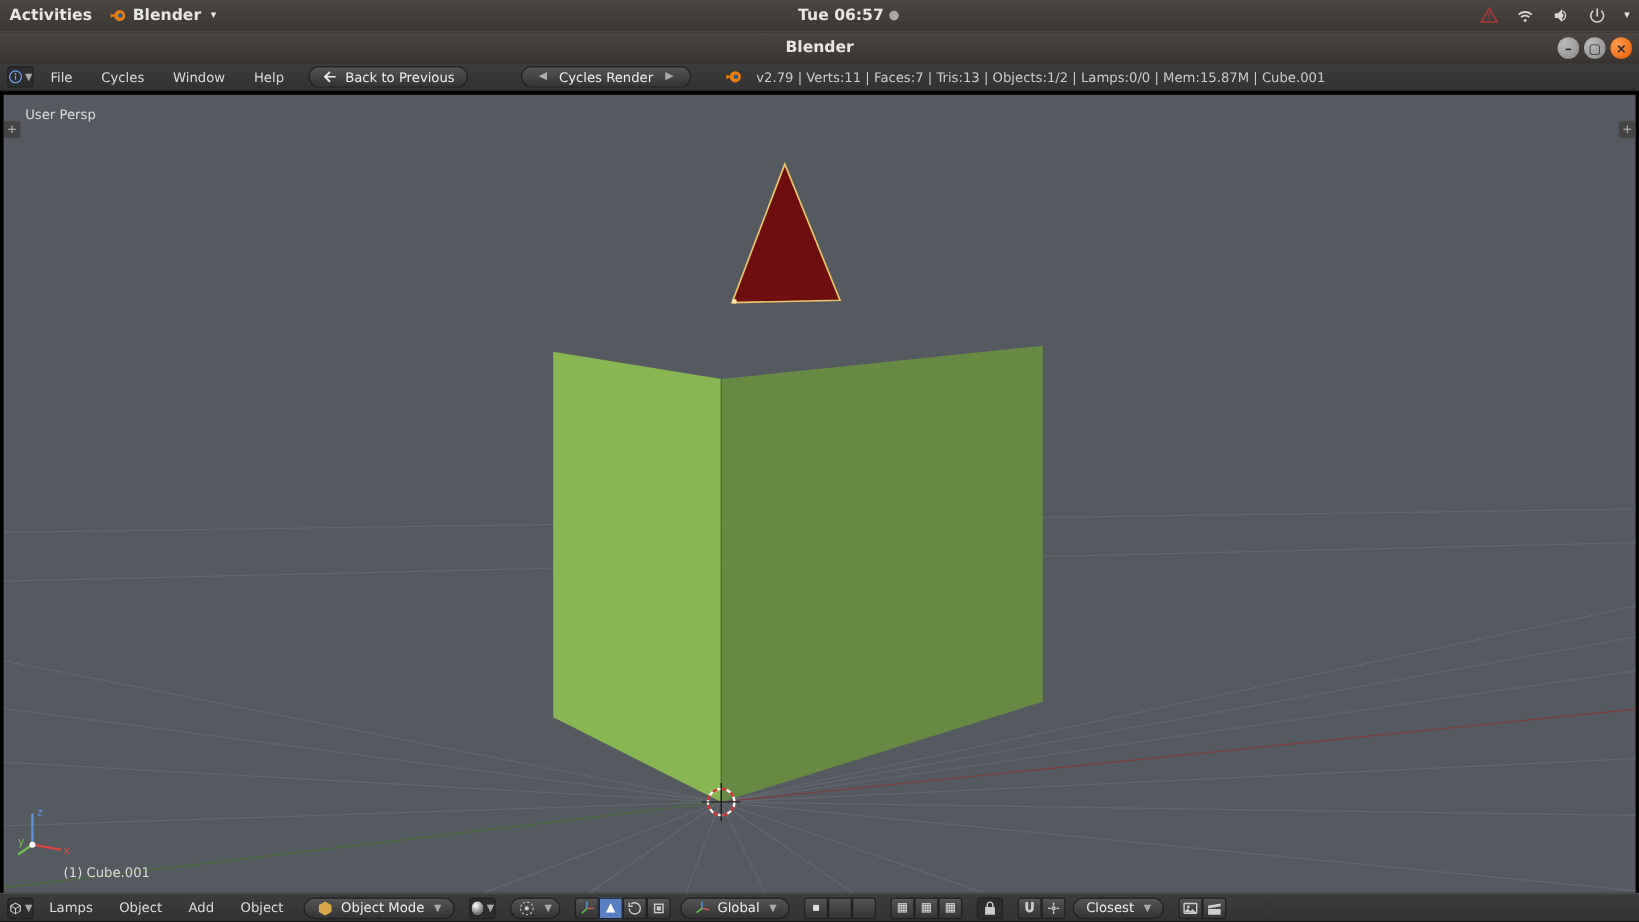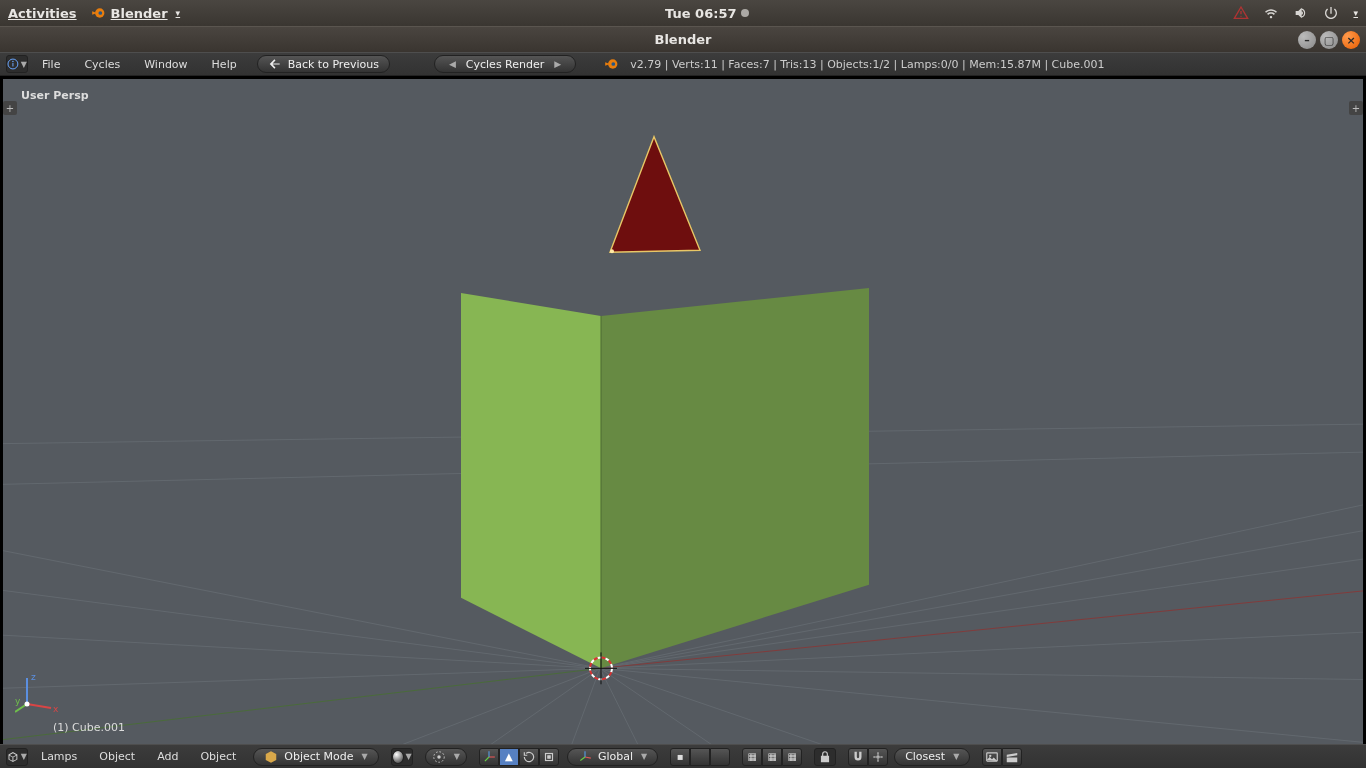--- a/index.html
+++ b/index.html
@@ -1,20 +1,20 @@
 <!DOCTYPE html>
 <html><head>
 <meta charset="utf-8">
 <style>
   * { margin: 0; padding: 0; box-sizing: border-box; font-family: "DejaVu Sans", "Segoe UI", Arial, sans-serif; }
   html, body { width: 1366px; height: 768px; background: #000; overflow: hidden; color: #ccc; font-size: 12px; }
 
   
   .gnome-bar { height: 26px; background: linear-gradient(#4a4641, #3a3631); display: flex; align-items: center; padding: 0 8px; color: #e8e6e3; font-weight: bold; font-size: 13px; }
-  .gnome-bar .left, .gnome-bar .right { display: flex; align-items: center; gap: 14px; text-decoration: underline; }
+  .gnome-bar .left, .gnome-bar .right { display: flex; align-items: center; gap: 14px; }
   .gnome-bar .center { flex: 1; text-align: center; display: flex; align-items: center; justify-content: center; gap: 4px; }
   .gnome-bar .app { display: flex; align-items: center; gap: 6px; }
   .gnome-bar .app svg { width: 14px; height: 14px; }
   .gnome-bar .dot { width: 8px; height: 8px; border-radius: 50%; background: #aca9a5; display: inline-block; }
   .gnome-bar .tray svg { width: 16px; height: 16px; opacity: .9; }
   .gnome-bar .warn path { stroke: #b33; fill: none; }
 
   
   .win-title { height: 26px; background: linear-gradient(#4a4540, #3a3530); display: flex; align-items: center; justify-content: center; color: #e8e6e3; font-weight: bold; font-size: 13px; position: relative; border-top: 1px solid #5a554f; }
   .win-title .win-buttons { position: absolute; right: 6px; top: 4px; display: flex; gap: 4px; }
@@ -30,21 +30,21 @@
   .pill { height: 18px; background: linear-gradient(#555, #333); border: 1px solid #222; border-radius: 9px; display: flex; align-items: center; padding: 0 10px; gap: 6px; cursor: pointer; color: #eee; }
   .pill.select { gap: 0; }
   .pill .arrow-l, .pill .arrow-r { font-size: 9px; color: #aaa; padding: 0 4px; }
   .pill .label { padding: 0 6px; }
   .info-header .stats { margin-left: 8px; color: #ccc; white-space: nowrap; }
   .blender-logo { width: 14px; height: 14px; }
 
   
   .viewport-wrap { position: relative; width: 1366px; height: calc(768px - 26px - 26px - 24px - 24px); }
   .viewport { position: absolute; left: 3px; right: 3px; top: 3px; bottom: 0; background: #555a60; overflow: hidden; }
-  .vp-label { position: absolute; left: 18px; top: 10px; color: #ddd; font-size: 11px; font-weight: bold; }
+  .vp-label { position: absolute; left: 18px; top: 10px; color: #ddd; font-size: 11px; }
   .obj-label { position: absolute; left: 50px; bottom: 10px; color: #ddd; font-size: 11px; }
   .plus-tab { position: absolute; width: 14px; height: 14px; background: #444; color: #bbb; font-size: 10px; display: flex; align-items: center; justify-content: center; border-radius: 2px; cursor: pointer; }
   .plus-tab.tl { left: 0; top: 22px; }
   .plus-tab.tr { right: 0; top: 22px; }
 
   .grid-svg, .scene-svg { position: absolute; inset: 0; width: 100%; height: 100%; }
   .grid-svg line { stroke: #62686e; stroke-width: 1; }
   .grid-svg .axis-x { stroke: #823b3b; }
   .grid-svg .axis-y { stroke: #4a6b3a; }
 

